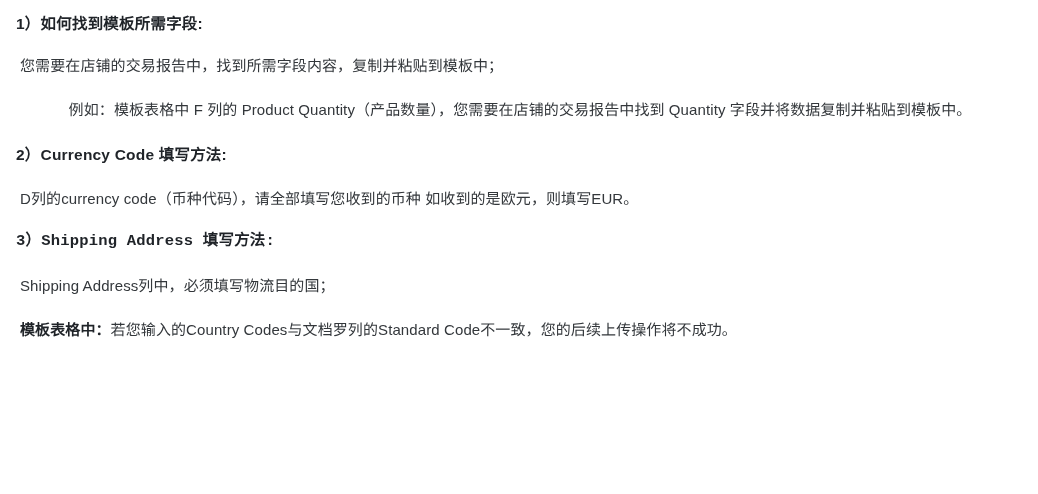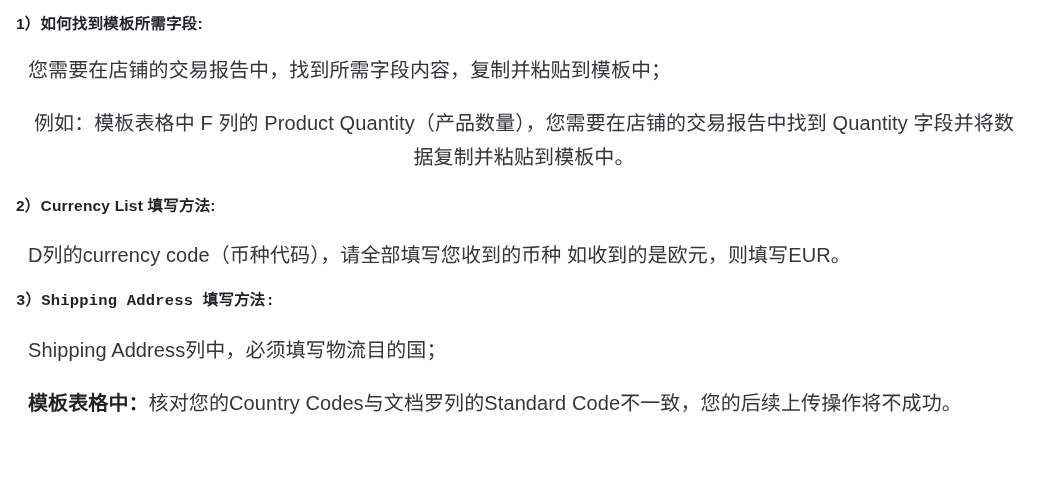--- a/index.html
+++ b/index.html
@@ -29,24 +29,24 @@
     font-weight: bold;
     color: #1f2328;
     line-height: 1.5;
     margin: 0 0 18px 0;
     letter-spacing: 0.2px;
   }
   .heading .num {
     font-weight: bold;
   }
   .para {
-    font-size: 20px;
+    font-size: 15px;
     color: #33373b;
     line-height: 1.72;
-    margin: 0 0 18px 12px;
+    margin: 0 0 18px 4px;
     letter-spacing: 0.1px;
   }
   .para .emph {
     font-weight: bold;
     color: #1f2328;
   }
   .block-2 { margin-top: 10px; }
   .block-3 { margin-top: 8px; font-family: Liberation Mono, monospace; }
   .heading-2 { margin-bottom: 20px; }
   .heading-3 { margin-bottom: 20px; }
@@ -58,26 +58,26 @@
 <div class="page">
   <div class="content">
 
     <p class="heading">
       <span class="num">1）</span><span>如何找到模板所需字段:</span>
     </p>
     <p class="para">您需要在店铺的交易报告中，找到所需字段内容，复制并粘贴到模板中；</p>
     <p class="para p-example">例如：模板表格中 F 列的 Product Quantity（产品数量），您需要在店铺的交易报告中找到 Quantity 字段并将数据复制并粘贴到模板中。</p>
 
     <p class="heading heading-2 block-2">
-      <span class="num">2）</span><span>Currency List 填写方法:</span>
+      <span class="num">2）</span><span>Currency Code 填写方法:</span>
     </p>
     <p class="para">D列的currency code（币种代码），请全部填写您收到的币种 如收到的是欧元，则填写EUR。</p>
 
     <p class="heading heading-3 block-3">
       <span class="num">3）</span><span>Shipping Address 填写方法:</span>
     </p>
     <p class="para">Shipping Address列中，必须填写物流目的国；</p>
     <p class="para">
-      <span class="emph">模板表格中：</span><span>核对您的Country Codes与文档罗列的Standard Code不一致，您的后续上传操作将不成功。</span>
+      <span class="emph">模板表格中：</span><span>若您输入的Country Codes与文档罗列的Standard Code不一致，您的后续上传操作将不成功。</span>
     </p>
 
   </div>
 </div>
 
 </body></html>

